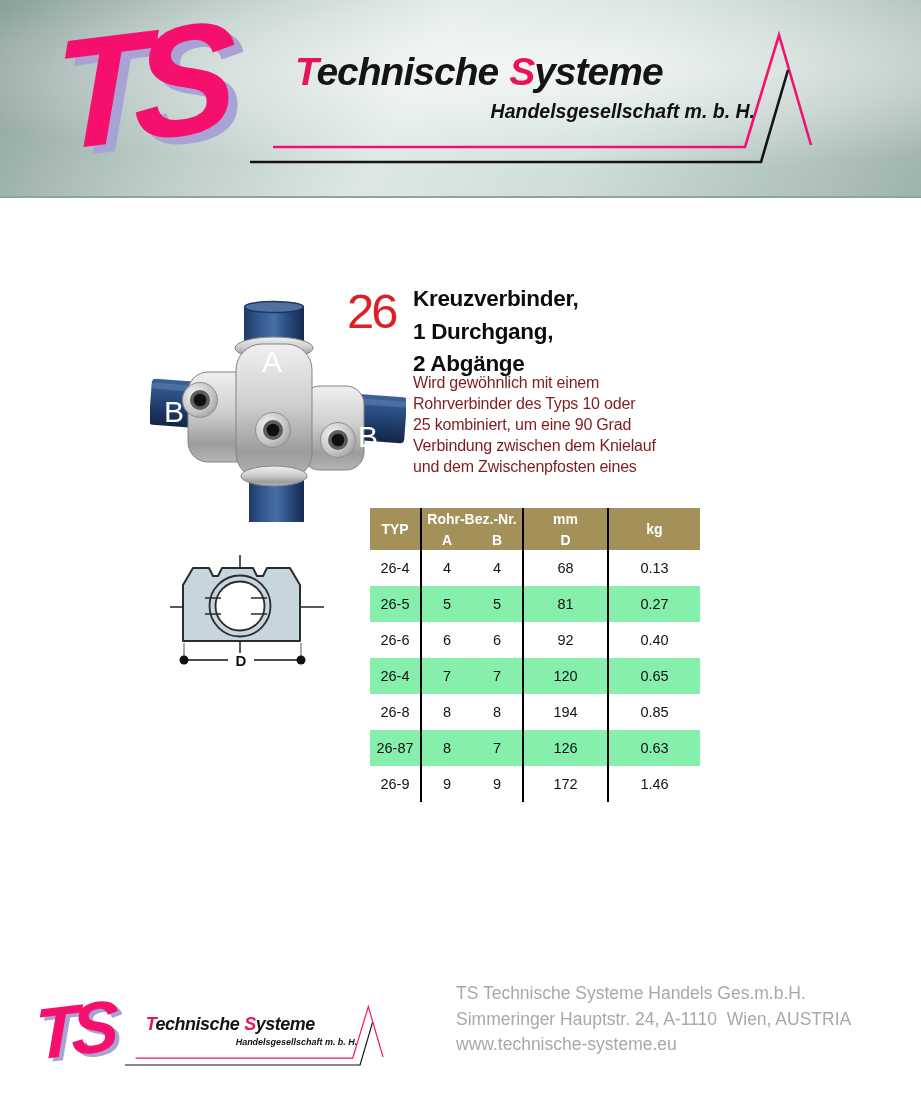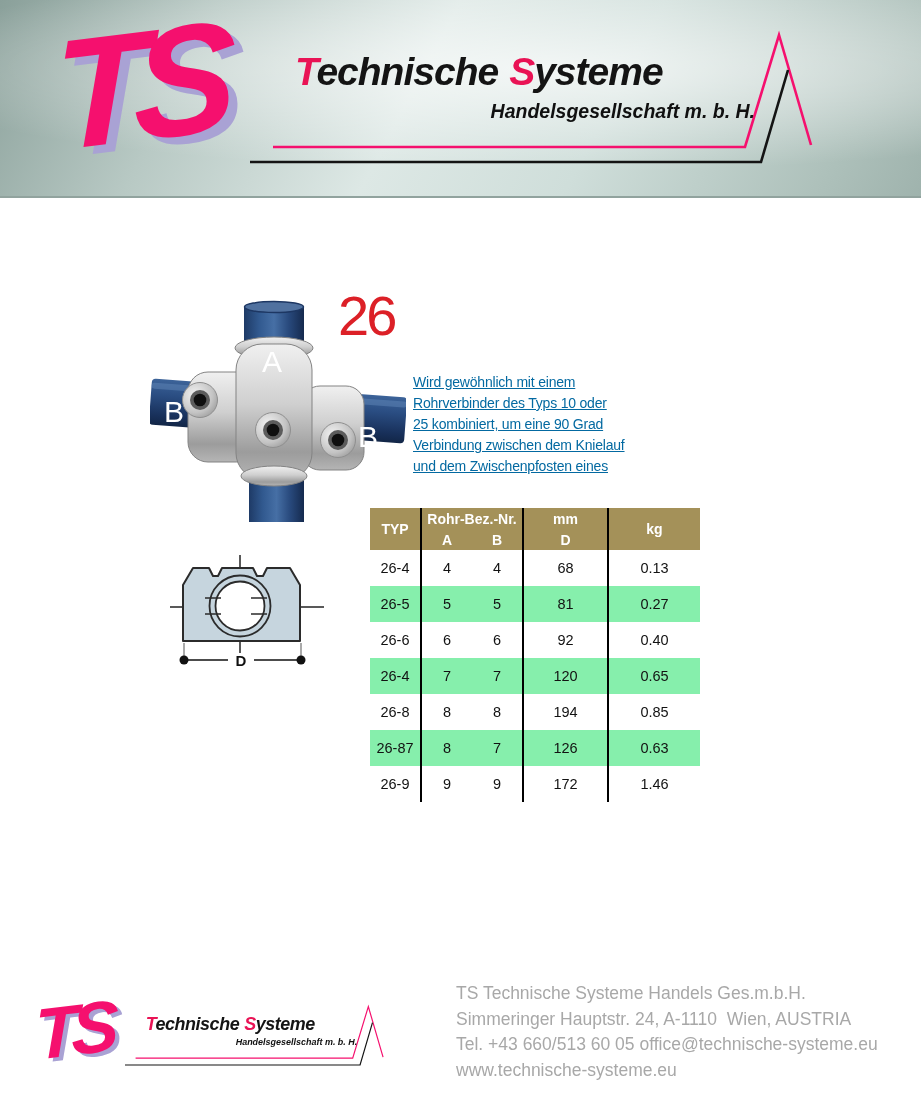--- a/index.html
+++ b/index.html
@@ -22,26 +22,26 @@
     transform:rotate(-7deg) skewX(-6deg);text-shadow:9px 8px 0 #a9a2d4;white-space:nowrap;}
   .brand-title{position:absolute;left:245px;top:38px;font-size:39px;font-weight:bold;
     font-style:italic;color:#141414;letter-spacing:-1px;white-space:nowrap;}
   .brand-title .accent{color:#e91355;}
   .word-gap{display:inline-block;width:11px;}
   .brand-sub{position:absolute;left:330px;top:88px;width:375px;text-align:right;
     font-size:19.5px;font-weight:bold;font-style:italic;color:#101010;white-space:nowrap;}
   .brand-lines{position:absolute;left:0;top:0;width:810px;height:180px;overflow:visible;}
 
   
-  .product-number{position:absolute;left:338px;top:285px;font-size:56px;line-height:1.1;
+  .product-number{position:absolute;left:347px;top:285px;font-size:49px;line-height:1.1;
     color:#dc2027;letter-spacing:-3px;}
   .product-title{position:absolute;left:413px;top:283px;font-size:22.5px;font-weight:bold;
     line-height:32.5px;color:#0d0d0d;letter-spacing:-0.3px;}
-  .product-desc{position:absolute;left:413px;top:372px;font-size:14px;line-height:21px;
-    color:#0369a1;letter-spacing:-0.2px;text-decoration:underline;}
+  .product-desc{position:absolute;left:413px;top:372px;font-size:16px;line-height:21px;
+    color:#7f1d1d;letter-spacing:-0.2px;}
 
   .photo{position:absolute;left:150px;top:296px;width:256px;height:226px;}
   .diagram{position:absolute;left:158px;top:535px;width:175px;height:160px;}
 
   
   .spec-table{position:absolute;left:324px;top:508px;border-collapse:collapse;table-layout:fixed;margin-left:46px;}
   .spec-table th,.spec-table td{padding:0;text-align:center;vertical-align:middle;}
   .spec-table thead th{background:#a49159;color:#ffffff;font-weight:bold;font-size:14px;height:21px;}
   .spec-table tbody td{height:36px;font-size:14.5px;color:#121212;background:#ffffff;}
   .spec-table tbody tr.alt td{background:#86efac;}
@@ -134,20 +134,25 @@
         </g>
     </g>
 
     <text x="122" y="76" font-size="30" fill="#ffffff" text-anchor="middle">A</text>
     <text x="24" y="126" font-size="30" fill="#ffffff" text-anchor="middle">B</text>
     <text x="218" y="151" font-size="30" fill="#ffffff" text-anchor="middle">B</text>
   </svg>
 
   <div class="product-number">26</div>
 
+  <div class="product-title">
+    <div>Kreuzverbinder,</div>
+    <div>1 Durchgang,</div>
+    <div>2 Abgänge</div>
+  </div>
 
   <div class="product-desc">
     <div>Wird gewöhnlich mit einem</div>
     <div>Rohrverbinder des Typs 10 oder</div>
     <div>25 kombiniert, um eine 90 Grad</div>
     <div>Verbindung zwischen dem Knielauf</div>
     <div>und dem Zwischenpfosten eines</div>
   </div>
 
   <svg class="diagram" viewBox="0 0 175 160">
@@ -246,17 +251,16 @@
       <polyline points="200,150 711,150 738,58" fill="none" stroke="#141414" stroke-width="2.6"></polyline>
     </svg>
     <div class="ts-mark">TS</div>
     <div class="brand-title"><span class="accent">T</span><span>echnische</span><span class="word-gap"></span><span class="accent">S</span><span>ysteme</span></div>
     <div class="brand-sub">Handelsgesellschaft m. b. H.</div>
   </div>
 
   <div class="footer-info">
     <div>TS Technische Systeme Handels Ges.m.b.H.</div>
     <div>Simmeringer Hauptstr. 24, A-1110  Wien, AUSTRIA</div>
-    <div>Tel. +43 660/513 60 05 office@technische-systeme.eu</div>
     <div>www.technische-systeme.eu</div>
   </div>
 
 </div>
 
 </body></html>

